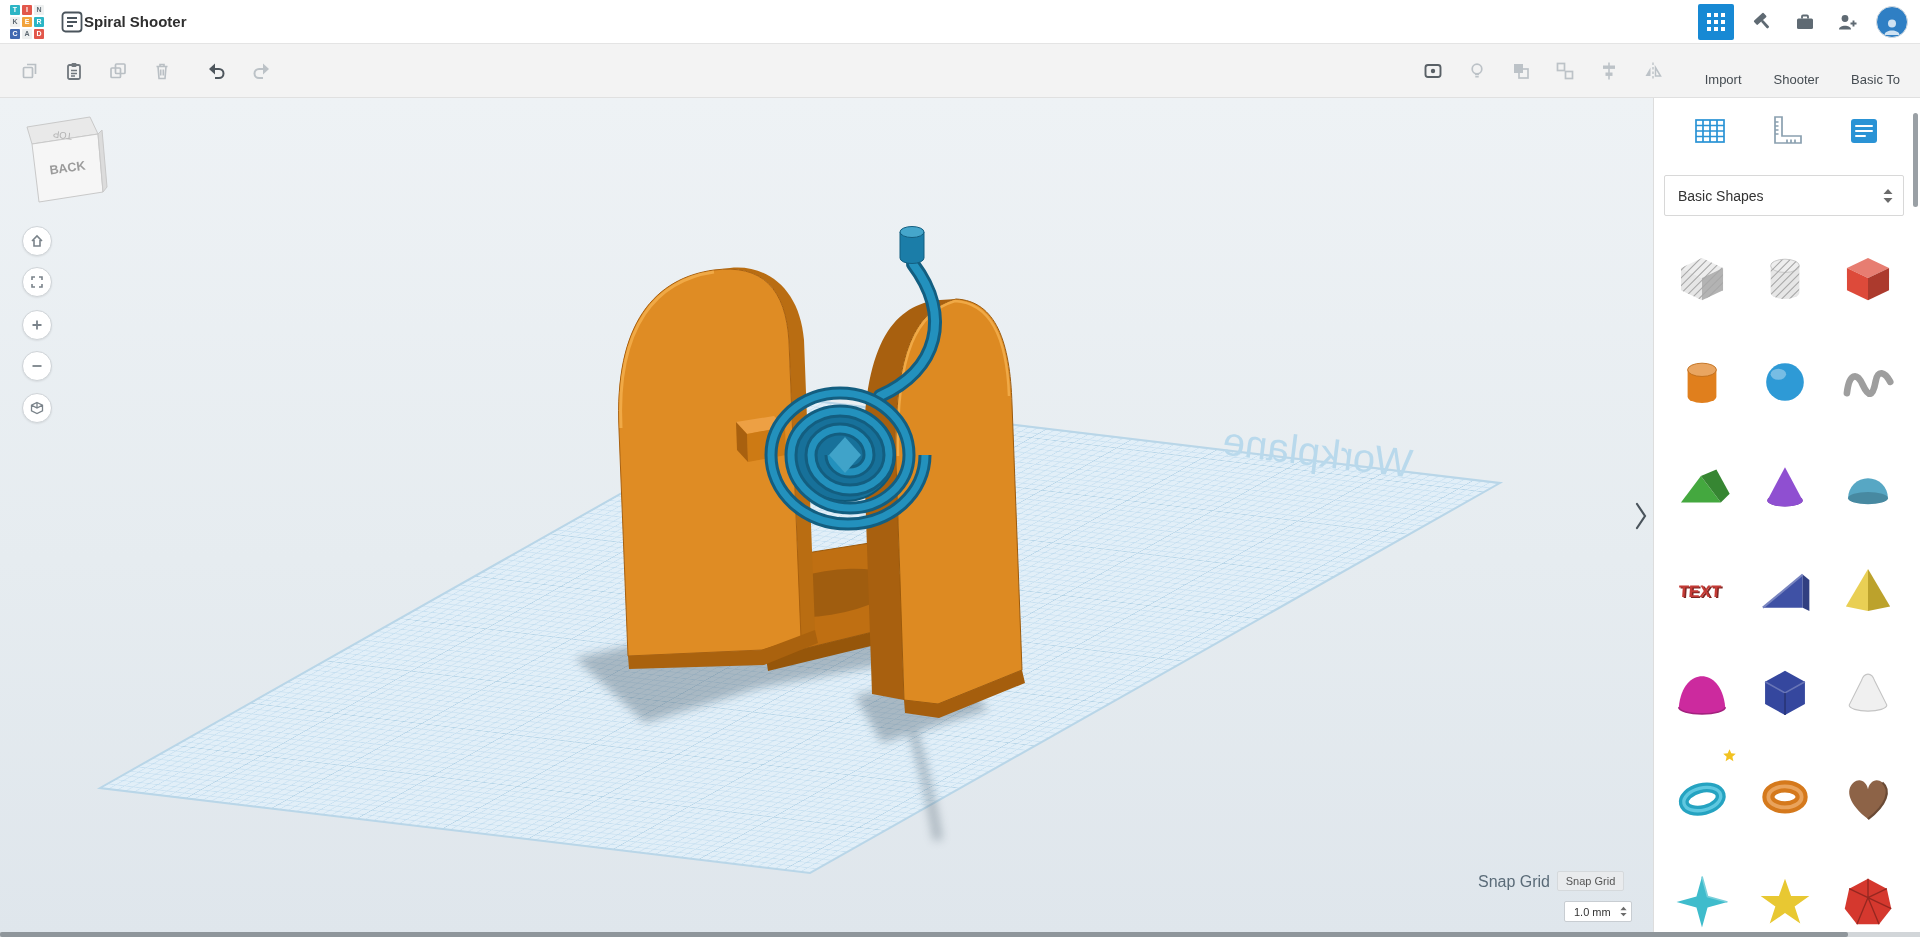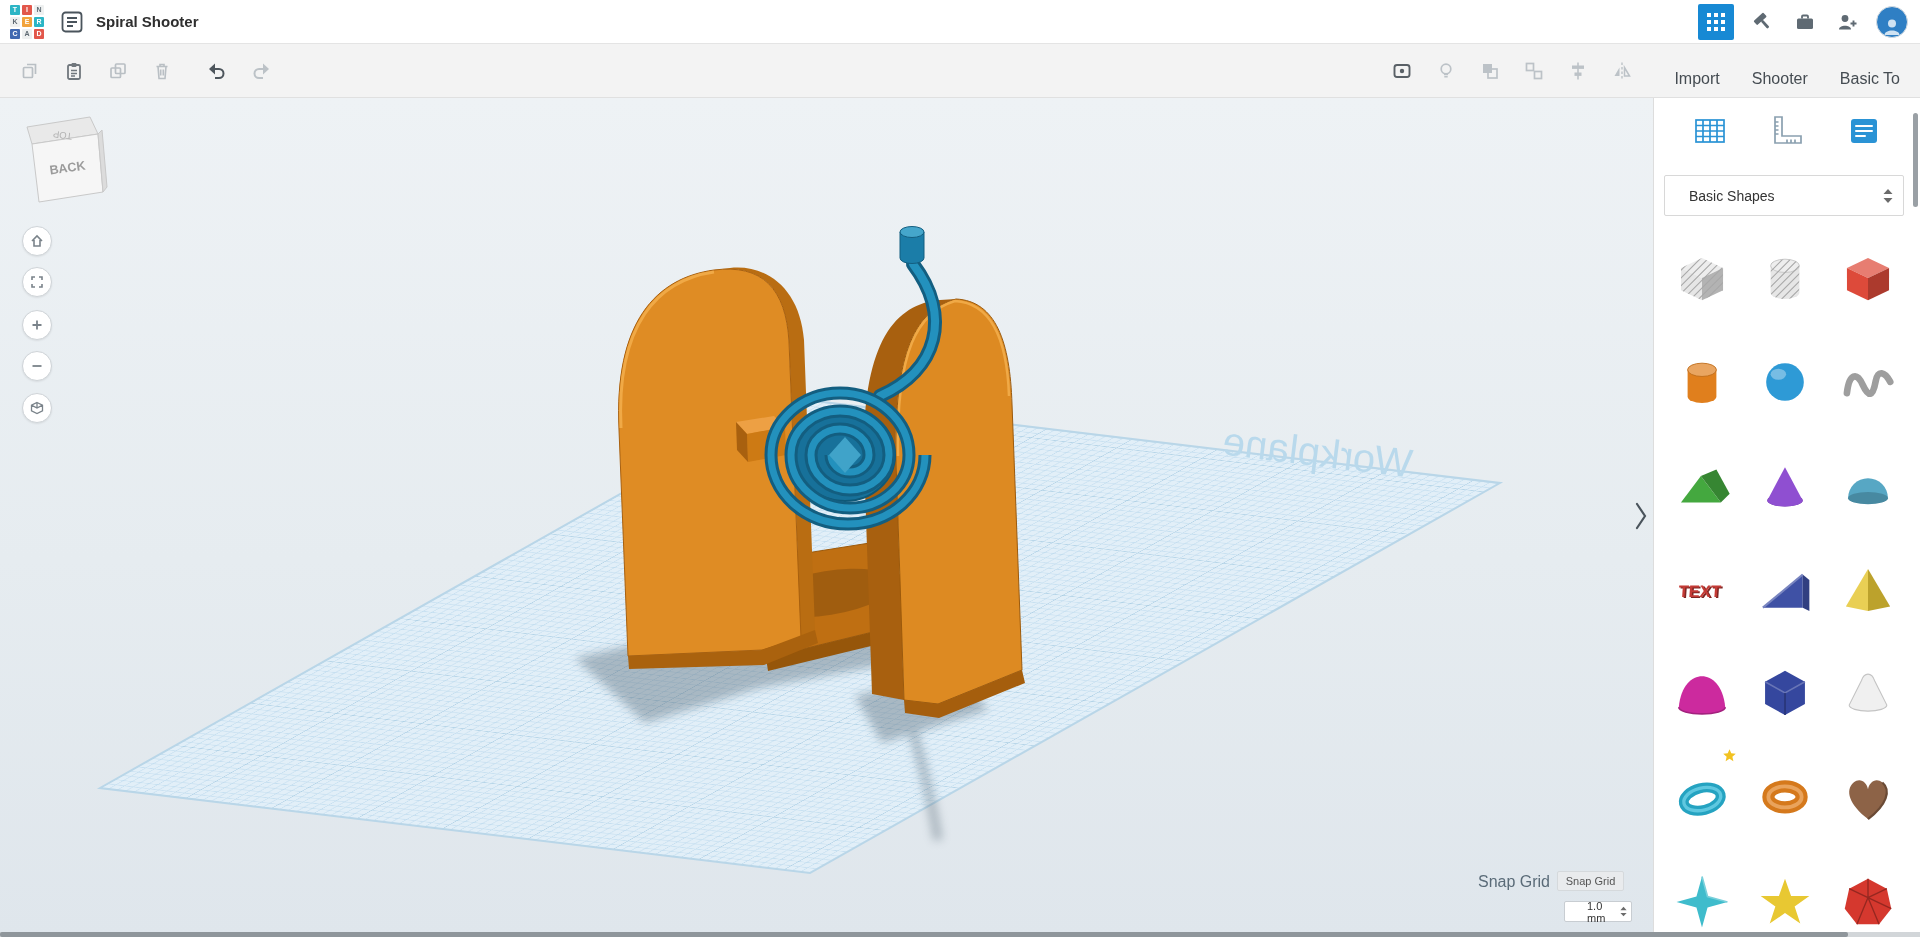--- a/index.html
+++ b/index.html
@@ -7,71 +7,71 @@
     font-family:"Liberation Sans", sans-serif; }
   .app { position:relative; width:1920px; height:937px; overflow:hidden; background:#e8edf1; }
 
   
   .header { position:absolute; top:0; left:0; right:0; height:44px; background:#fff;
     border-bottom:1px solid #e4e4e4; display:flex; align-items:center; z-index:30; }
   .logo { display:grid; grid-template-columns:repeat(3,10px); gap:2px; margin-left:10px; cursor:pointer; }
   .ltile { width:10px; height:10px; font-size:7px; font-weight:bold; display:flex;
     align-items:center; justify-content:center; border-radius:1px; }
   .doc-icon { margin-left:16px; width:24px; height:24px; display:flex; align-items:center; justify-content:center; cursor:pointer; }
-  .title { margin-left:12px; font-size:15px; font-weight:bold; color:#2f2f2f; }
+  .title { font-size:15px; font-weight:bold; color:#2f2f2f; }
   .header-right { margin-left:auto; display:flex; align-items:center; gap:16px; margin-right:12px; }
   .apps-btn { width:36px; height:36px; background:#1789d4; border-radius:2px; display:flex;
     align-items:center; justify-content:center; cursor:pointer; }
   .hicon { width:26px; height:26px; display:flex; align-items:center; justify-content:center; cursor:pointer; }
   .avatar { width:32px; height:32px; border-radius:50%; background:#2f7fc4; overflow:hidden;
     display:flex; align-items:flex-end; justify-content:center; cursor:pointer; border:1px solid #d7dde2; }
 
   
   .toolbar { position:absolute; top:44px; left:0; right:0; height:54px; background:#f3f3f3;
     border-bottom:1px solid #e0e0e0; display:flex; align-items:center; z-index:20; }
   .tb-group { display:flex; align-items:center; }
   .tb-icon { width:30px; height:30px; margin:0 7px; display:flex; align-items:center;
     justify-content:center; cursor:pointer; }
   .tb-left { margin-left:8px; }
   .tb-undo { margin-left:18px; }
   .tb-spacer { flex:1; }
-  .tb-textbtn { font-size:16px; color:#454c52; padding:8px 12px; margin-right:8px; cursor:pointer; border-radius:2px;margin-top:17px; }
+  .tb-textbtn { font-size:13px; color:#454c52; padding:8px 12px; margin-right:8px; cursor:pointer; border-radius:2px;margin-top:17px; }
   .tb-right-icons { margin-right:18px; }
 
   
   .canvas { position:absolute; top:98px; left:0; width:1653px; height:839px; overflow:hidden;
     background:linear-gradient(180deg,#eef2f5 0%, #e6ecf0 55%, #dfe6ec 100%); }
   .scene { position:absolute; top:0; left:0; }
   .viewcube { position:absolute; left:18px; top:12px; cursor:pointer; z-index:5; }
   .nav-col { position:absolute; left:22px; top:128px; z-index:5; }
   .nav-btn { position:absolute; left:0; width:30px; height:30px; border-radius:50%; background:#fff;
     border:1px solid #cfd4d8; box-shadow:0 1px 2px rgba(0,0,0,.08); display:flex;
     align-items:center; justify-content:center; cursor:pointer; }
   .collapse-handle { position:absolute; left:1632px; top:402px; width:18px; height:32px; z-index:6;
     display:flex; align-items:center; justify-content:center; cursor:pointer; }
   .edit-grid-btn { position:absolute; left:1557px; top:773px; width:67px; height:20px; z-index:6;
     background:#e9ebed; border:1px solid #d5d9dc; border-radius:2px; font-size:11px; color:#555;
     display:flex; align-items:center; justify-content:center; cursor:pointer; }
   .snap-label { position:absolute; left:1470px; top:775px; width:88px; text-align:center;
     font-size:16px; color:#5a6b78; z-index:6; }
   .snap-select { position:absolute; left:1564px; top:803px; width:68px; height:21px; z-index:6;
     background:#fff; border:1px solid #c8cdd2; border-radius:2px; display:flex; align-items:center;
-    font-size:11px; color:#333; padding-left:22px; gap:6px; cursor:pointer; }
+    font-size:11px; color:#333; padding-left:9px; gap:6px; cursor:pointer; }
   .snap-select .caret { margin-left:auto; margin-right:4px; display:flex; }
 
   
   .panel { position:absolute; top:98px; left:1653px; width:267px; height:839px; background:#fff;
     border-left:1px solid #ddd; z-index:10; }
   .panel-tools { position:absolute; top:10px; left:0; right:0; height:46px; display:flex;
     align-items:center; justify-content:space-around; padding:0 18px; }
   .ptool { width:44px; height:44px; display:flex; align-items:center; justify-content:center;
     cursor:pointer; border-radius:3px; }
   .dropdown { position:absolute; top:77px; left:10px; right:16px; height:41px; background:#fff;
     border:1px solid #d8d8d8; border-radius:2px; display:flex; align-items:center;
-    padding-left:24px; font-size:14px; color:#333; cursor:pointer;text-align:center; }
+    padding-left:13px; font-size:14px; color:#333; cursor:pointer;text-align:center; }
   .dropdown .caret { margin-left:auto; margin-right:10px; display:flex; }
   .shapes-grid { position:absolute; top:128px; left:6px; right:10px; bottom:0; display:grid;
     grid-template-columns:repeat(3,1fr); grid-auto-rows:104px; overflow:hidden; }
   .tile { position:relative; display:flex; align-items:center; justify-content:center; cursor:grab; }
   .badge { position:absolute; right:6px; top:2px; width:15px; height:15px; }
   .vthumb { position:absolute; right:2px; top:15px; width:5px; height:94px; background:#9aa0a5;
     border-radius:3px; cursor:pointer; }
 
   
   .hscroll { position:absolute; left:0; bottom:0; width:100%; height:5px; background:#d2d6d9; z-index:60; }

